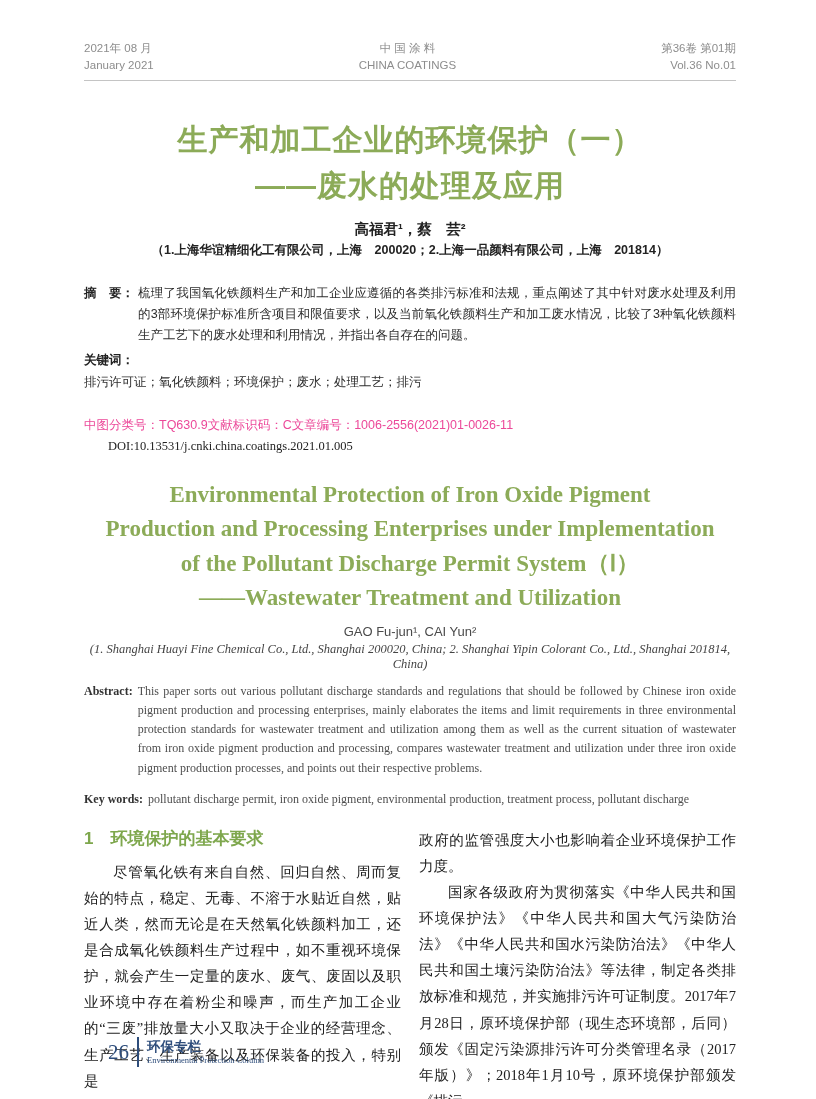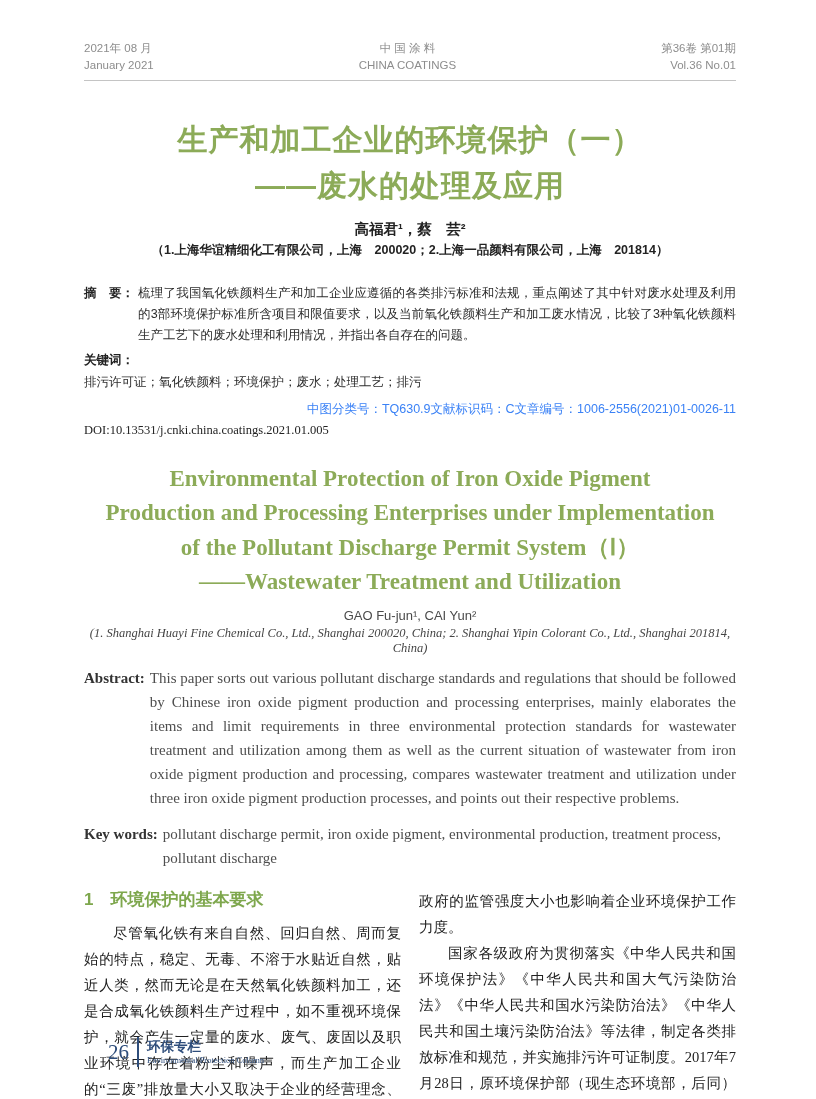--- a/index.html
+++ b/index.html
@@ -42,39 +42,39 @@
   
   .kv { display: flex; margin-top: 24px; font-size: 12.5px; line-height: 1.7; }
   .kv.tight { margin-top: 4px; flex-direction: column; }
   .kv .lab {
     flex: 0 0 auto; font-family: "Liberation Sans", sans-serif; font-weight: bold;
     color: #222; padding-right: 4px; white-space: nowrap;
   }
   .kv .txt { flex: 1 1 auto; text-align: justify; color: #2c2c2c;
     font-family: "Liberation Sans", sans-serif; }
   .meta-row {
-    display: flex; justify-content: flex-end; margin-top: 8px;
-    font-size: 12.5px; font-family: "Liberation Sans", sans-serif; color: #3b82f6;
+    display: flex; justify-content: flex-start; margin-top: 24px;
+    font-size: 12.5px; font-family: "Liberation Sans", sans-serif; color: #ec4899;
   }
-  .doi-line { margin-top: 5px; font-size: 12.5px; color: #222; }
+  .doi-line { margin-top: 5px; font-size: 12.5px; color: #222; margin-left: 24px; }
   
   .title-en {
     margin-top: 24px; text-align: center;
     font-family: "Liberation Serif", serif; font-weight: bold;
     font-size: 23px; line-height: 1.5; color: #8cab58;
   }
   .authors-en {
     margin-top: 8px; text-align: center; font-size: 13px; color: #4a4a4a;
     font-family: "Liberation Sans", sans-serif;
   }
   .affil-en {
     margin-top: 3px; text-align: center; font-size: 12.5px; font-style: italic;
     color: #444; font-family: "Liberation Serif", serif;
   }
-  .kv-en { display: flex; margin-top: 10px; font-size: 15px; line-height: 1.6;
+  .kv-en { display: flex; margin-top: 10px; font-size: 12px; line-height: 1.6;
     color: #4e4e4e; font-family: "Liberation Serif", serif; }
   .kv-en .lab { flex: 0 0 auto; font-weight: bold; color: #333; padding-right: 5px; white-space: nowrap; }
   .kv-en .txt { flex: 1 1 auto; text-align: justify; }
   
   .cols { display: flex; gap: 18px; margin-top: 18px; }
   .col { flex: 1 1 0; }
   .sec-h {
     margin: 0 0 9px 0;
     font-family: "Liberation Sans", sans-serif; font-weight: bold;
     font-size: 17px; color: #7ea74d;

